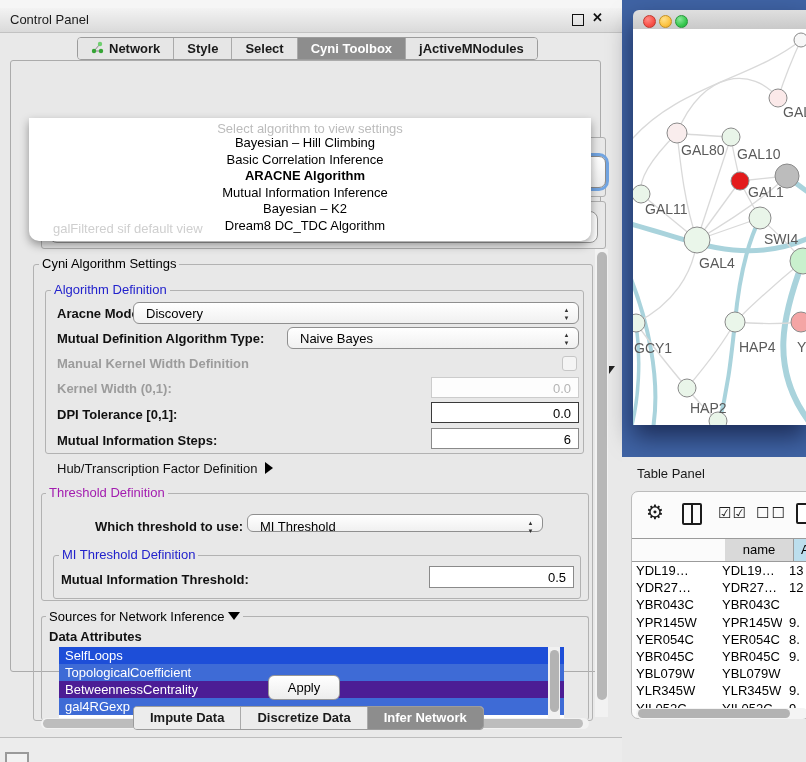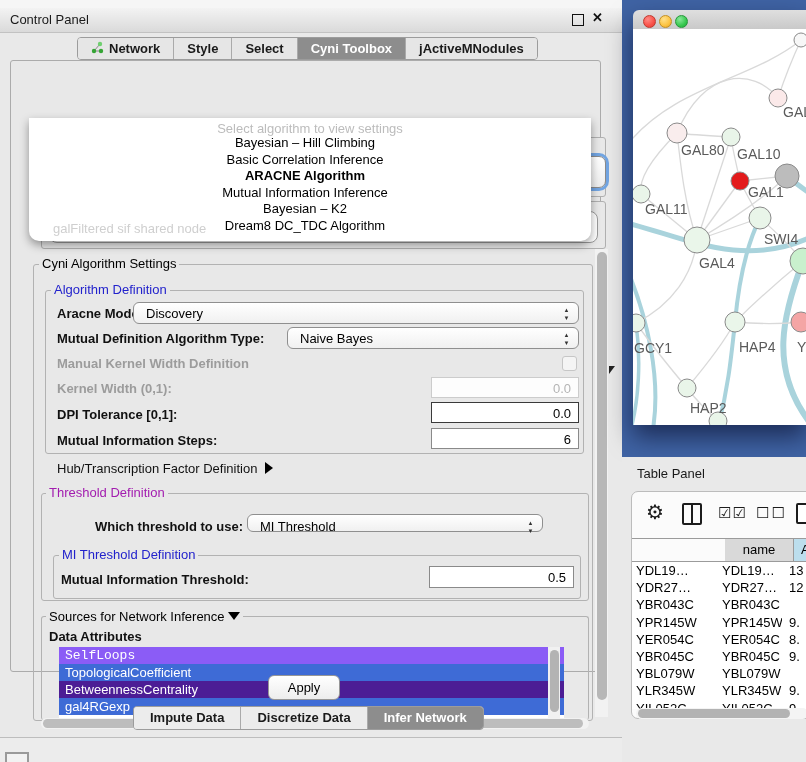--- a/index.html
+++ b/index.html
@@ -174,21 +174,21 @@
       <div id="dropdown">
         <div id="dd-placeholder">Select algorithm to view settings</div>
         <div id="dd-items">
             <div class="dd-item">Bayesian – Hill Climbing</div>
             <div class="dd-item">Basic Correlation Inference</div>
             <div class="dd-item sel">ARACNE Algorithm</div>
             <div class="dd-item">Mutual Information Inference</div>
             <div class="dd-item">Bayesian – K2</div>
             <div class="dd-item">Dream8 DC_TDC Algorithm</div>
           </div>
-        <div id="dd-ghost">galFiltered sif shared node</div>
+        <div id="dd-ghost">galFiltered sif default view</div>
       </div>
 
       <div id="grp-cyni" class="grp"></div>
       <div id="grp-cyni-t" class="grp-title">Cyni Algorithm Settings</div>
 
       <div id="grp-algo" class="grp"></div>
       <div id="grp-algo-t" class="grp-title">Algorithm Definition</div>
 
       <span class="lbl b" style="left:46px;top:245px;">Aracne Mode:</span>
       <div class="combo" style="left:122px;top:241px;width:446px;">
@@ -234,21 +234,21 @@
       <span class="lbl b" style="left:50px;top:511px;">Mutual Information Threshold:</span>
       <div class="field" style="left:418px;top:505px;width:145px;height:22px;line-height:22px;">0.5</div>
 
       <div id="grp-src" class="grp"></div>
       <div id="grp-src-t" class="grp-title">
         <span>Sources for Network Inference</span>
         <span class="tri-down"></span>
       </div>
       <span class="lbl b" style="left:38px;top:568px;">Data Attributes</span>
       <div id="attr-list">
-          <div class="attr-item" style="background: #8b5cf6; font-family: Liberation Mono, monospace;">SelfLoops</div>
+          <div class="attr-item" style="background: #1d4ed8;">SelfLoops</div>
           <div class="attr-item" style="background: rgb(62, 107, 214);">TopologicalCoefficient</div>
           <div class="attr-item" style="background: #4c1d95;">BetweennessCentrality</div>
           <div class="attr-item" style="background: rgb(62, 107, 214);">gal4RGexp</div>
         </div>
       <div id="attr-vsb">
           <div id="attr-vsb-thumb"></div>
         </div>
 
       <div id="hsb">
           <div id="hsb-thumb"></div>

